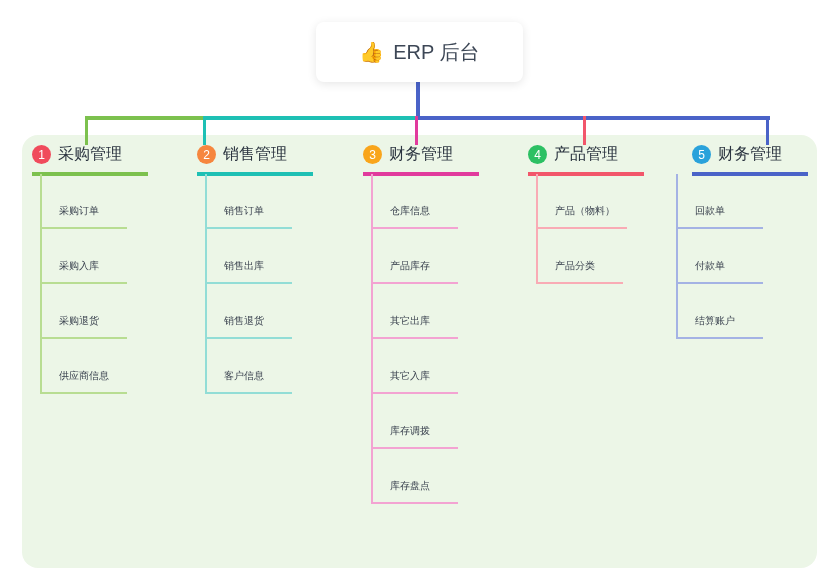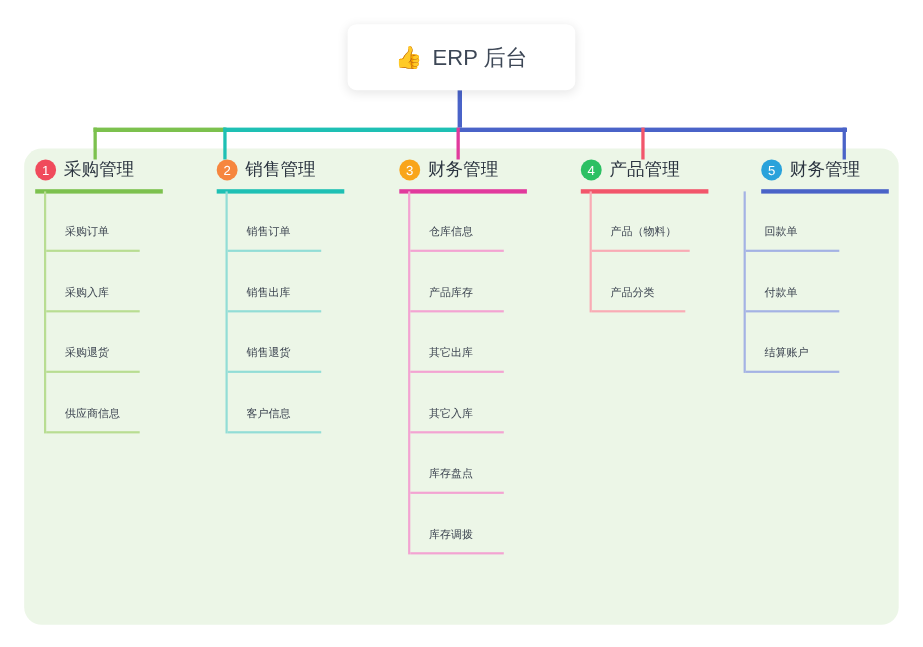--- a/index.html
+++ b/index.html
@@ -108,22 +108,22 @@
 
   <div class="branch-head bh3">
     <span class="badge bg3">3</span>
     <span>财务管理</span>
   </div>
   <div class="col c3">
     <div class="item">仓库信息</div>
     <div class="item">产品库存</div>
     <div class="item">其它出库</div>
     <div class="item">其它入库</div>
+    <div class="item">库存调拨</div>
     <div class="item">库存盘点</div>
-    <div class="item">库存调拨</div>
   </div>
 
   <div class="branch-head bh4">
     <span class="badge bg4">4</span>
     <span>产品管理</span>
   </div>
   <div class="col c4">
     <div class="item">产品（物料）</div>
     <div class="item">产品分类</div>
   </div>

